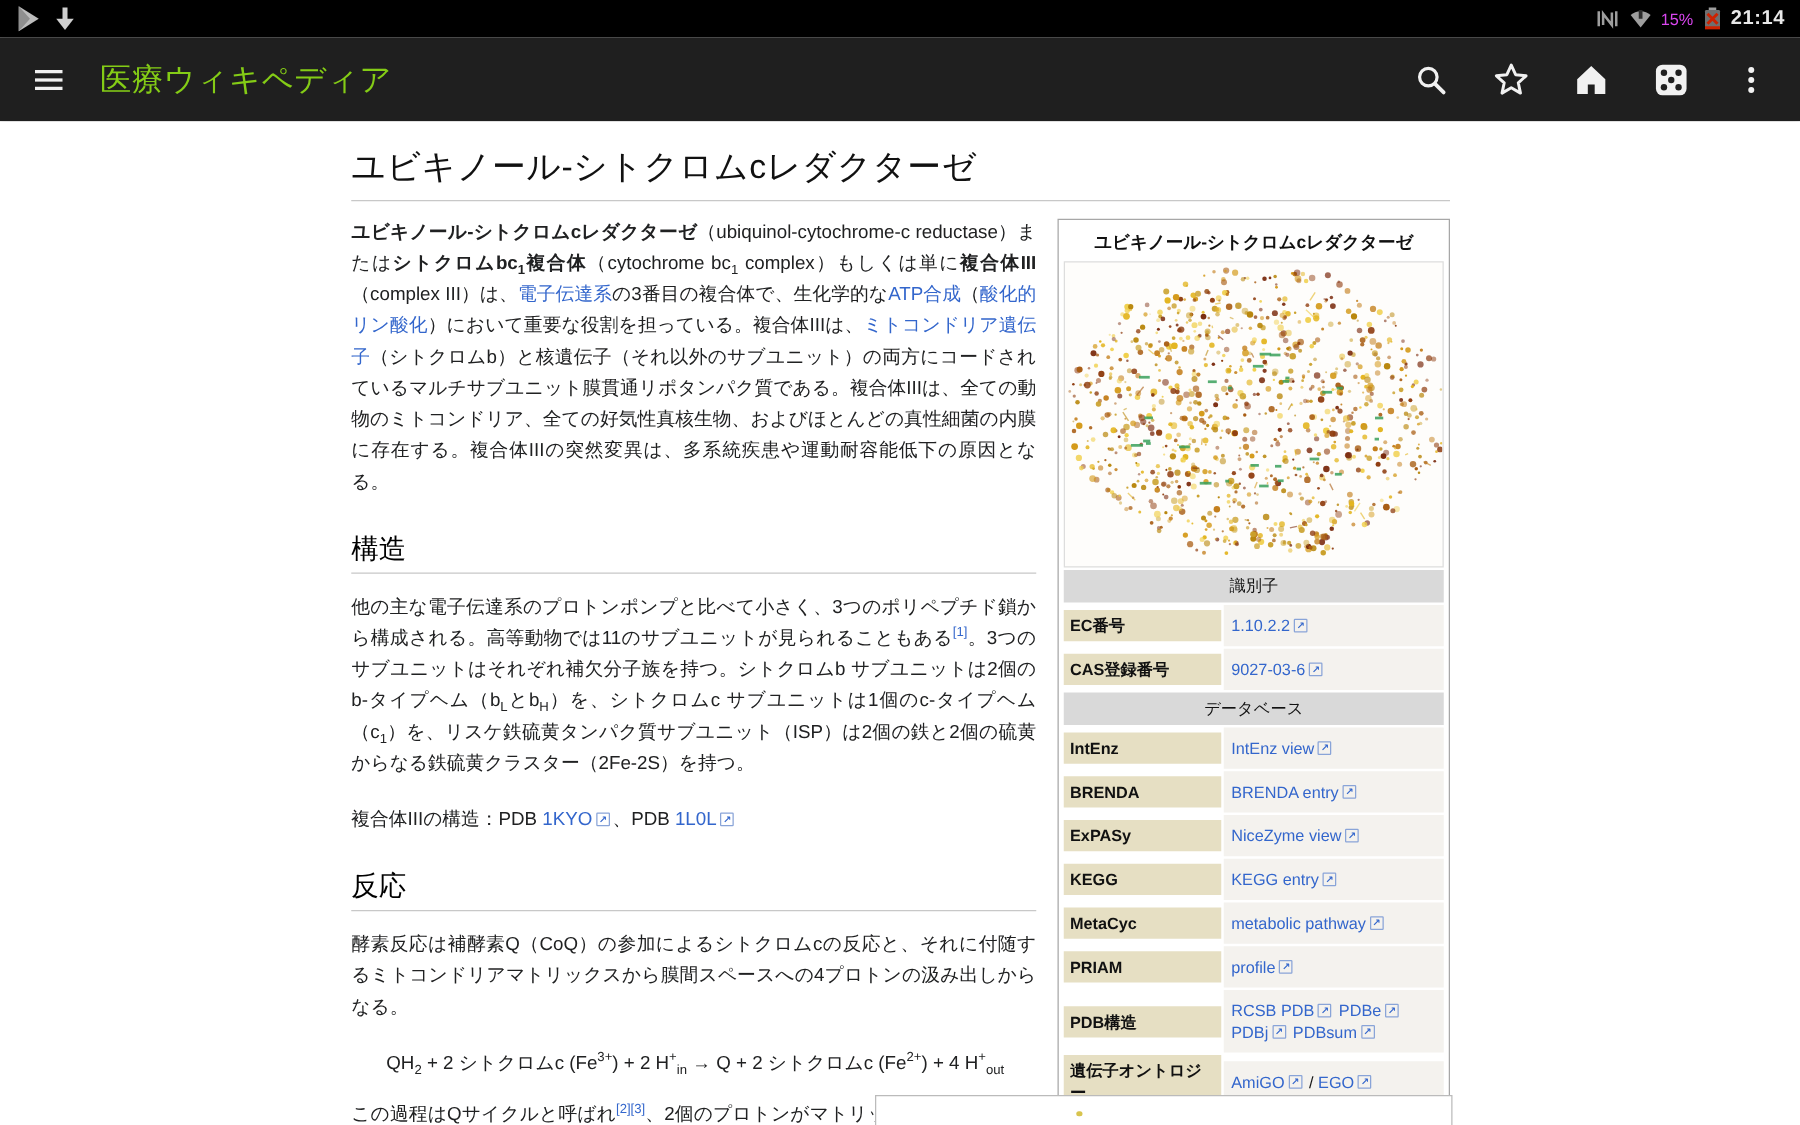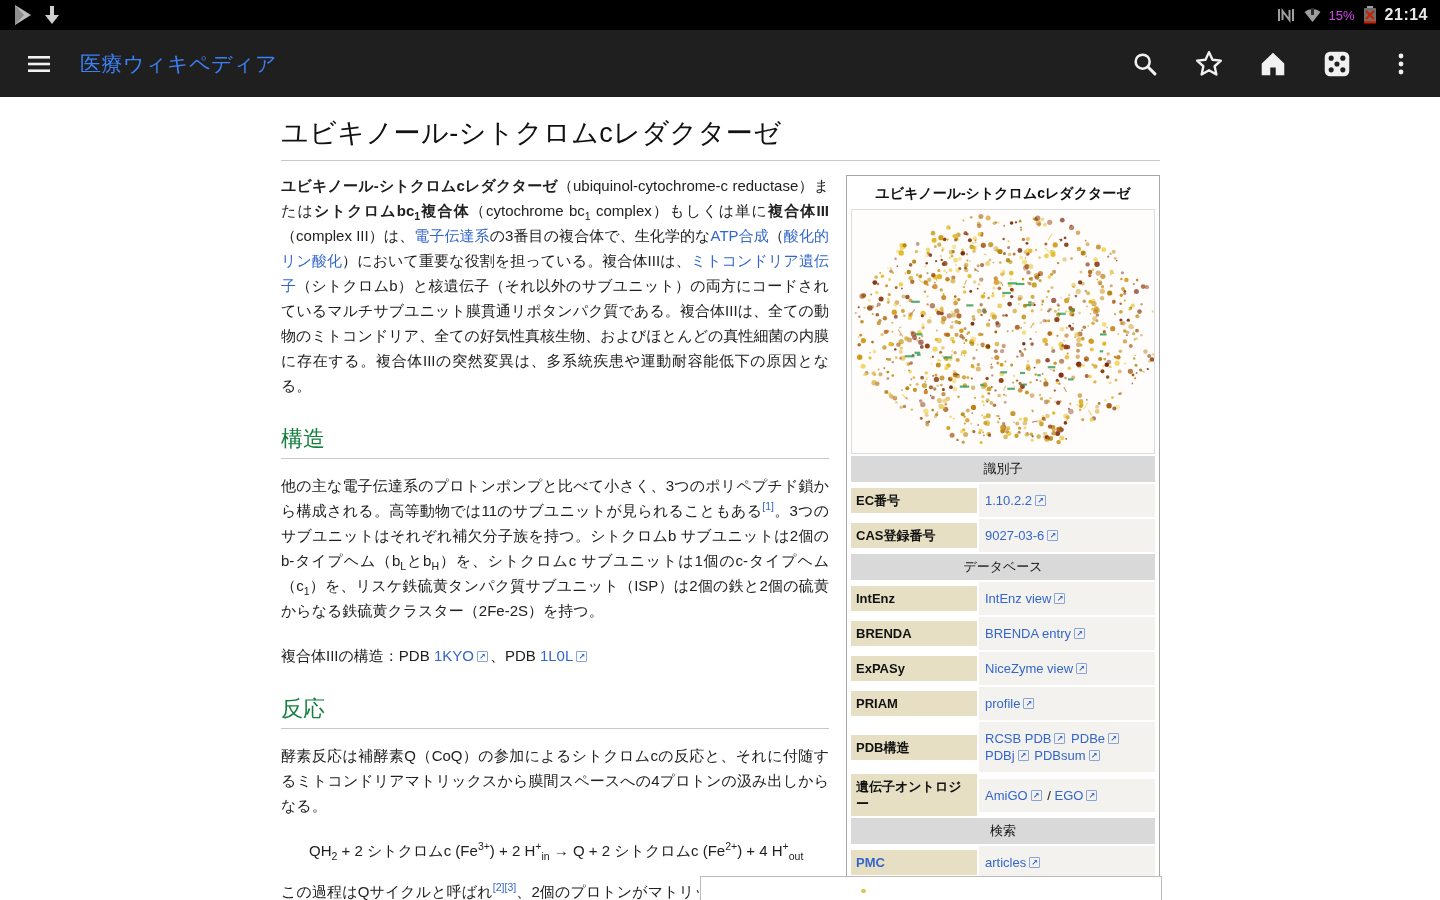--- a/index.html
+++ b/index.html
@@ -16,35 +16,35 @@
   .status-left{display:flex;align-items:center;gap:8px;}
   .status-right{margin-left:auto;display:flex;align-items:center;gap:7px;}
   .status-time{color:#e8e8e8;font-size:16px;font-weight:bold;letter-spacing:.5px;}
   .status-batt-text{color:#d946ef;font-size:13px;}
   
   .toolbar{
     height:67px;background:#1f1f1f;display:flex;align-items:center;
     padding:0 18px 0 24px;box-sizing:border-box;position:relative;
     box-shadow:0 2px 5px rgba(0,0,0,.45);
   }
-  .toolbar-title{color:#3b82f6;font-size:21px;margin-left:26px;letter-spacing:.5px;}
+  .toolbar-title{color:#84cc16;font-size:25px;margin-left:26px;letter-spacing:.5px;}
   .toolbar-actions{margin-left:auto;display:flex;align-items:center;gap:34px;padding-right:6px;}
   .icon-btn{width:30px;height:30px;display:flex;align-items:center;justify-content:center;cursor:pointer;}
   
   .content{position:relative;height:803px;background:#fff;overflow:hidden;}
   .article{position:absolute;left:281px;top:0;width:879px;color:#202122;}
   .article-title{
     font-size:27px;font-weight:400;color:#111;margin:18px 0 0;
     padding-bottom:9px;border-bottom:1px solid #c8c8c8;letter-spacing:.5px;
   }
   .columns{display:flex;align-items:flex-start;margin-top:12px;}
   .text-col{width:548px;font-size:15px;line-height:25px;text-align:justify;}
   .para{margin:0 0 20px;}
   .section-h{
-    font-size:22px;font-weight:400;color:#15803d;margin:28px 0 14px;
+    font-size:22px;font-weight:400;color:#000000;margin:28px 0 14px;
     padding-bottom:7px;border-bottom:1px solid #c8c8c8;
   }
   .equation{margin:16px 0 16px 28px;}
   sup,sub{font-size:10.5px;line-height:0;}
   .lnk{color:#3366cc;text-decoration:none;}
   .bold{font-weight:bold;}
   .ext-icon{
     display:inline-block;color:#3366cc;font-size:8px;border:1px solid #89a4d8;
     border-radius:1px;width:9px;height:9px;line-height:9px;text-align:center;
     margin:0 2px 0 3px;vertical-align:2px;font-weight:bold;
@@ -1192,20 +1192,28 @@
             </div>
             <div class="ibx-row">
               <div class="ibx-label"><span class="bold">BRENDA</span></div>
               <div class="ibx-value"><a class="lnk" href="#">BRENDA entry</a><span class="ext-icon">↗</span></div>
             </div>
             <div class="ibx-row">
               <div class="ibx-label"><span class="bold">ExPASy</span></div>
               <div class="ibx-value"><a class="lnk" href="#">NiceZyme view</a><span class="ext-icon">↗</span></div>
             </div>
             <div class="ibx-row">
+              <div class="ibx-label"><span class="bold">KEGG</span></div>
+              <div class="ibx-value"><a class="lnk" href="#">KEGG entry</a><span class="ext-icon">↗</span></div>
+            </div>
+            <div class="ibx-row">
+              <div class="ibx-label"><span class="bold">MetaCyc</span></div>
+              <div class="ibx-value"><a class="lnk" href="#">metabolic pathway</a><span class="ext-icon">↗</span></div>
+            </div>
+            <div class="ibx-row">
               <div class="ibx-label"><span class="bold">PRIAM</span></div>
               <div class="ibx-value"><a class="lnk" href="#">profile</a><span class="ext-icon">↗</span></div>
             </div>
             <div class="ibx-row">
               <div class="ibx-label"><span class="bold">PDB構造</span></div>
               <div class="ibx-value"><a class="lnk" href="#">RCSB PDB</a><span class="ext-icon">↗</span><span> </span><a class="lnk" href="#">PDBe</a><span class="ext-icon">↗</span><span> </span><a class="lnk" href="#">PDBj</a><span class="ext-icon">↗</span><span> </span><a class="lnk" href="#">PDBsum</a><span class="ext-icon">↗</span></div>
             </div>
             <div class="ibx-row">
               <div class="ibx-label"><span class="bold">遺伝子オントロジー</span></div>
               <div class="ibx-value"><a class="lnk" href="#">AmiGO</a><span class="ext-icon">↗</span><span> / </span><a class="lnk" href="#">EGO</a><span class="ext-icon">↗</span></div>

